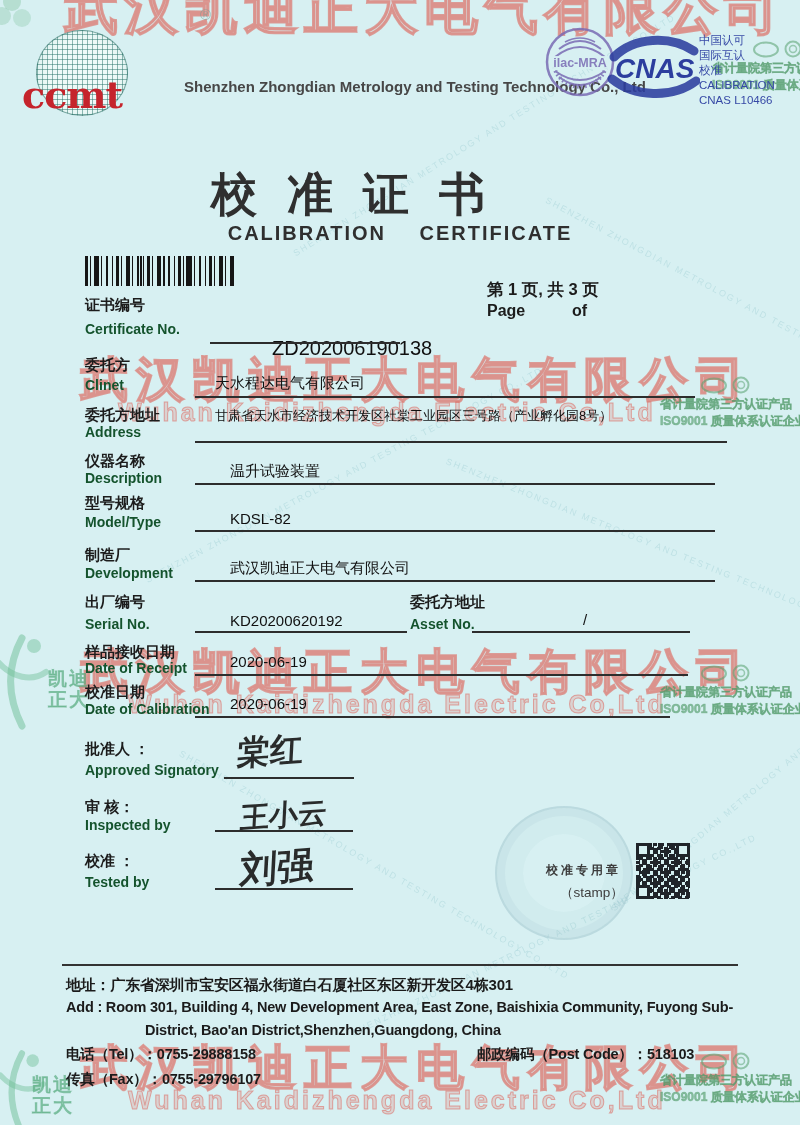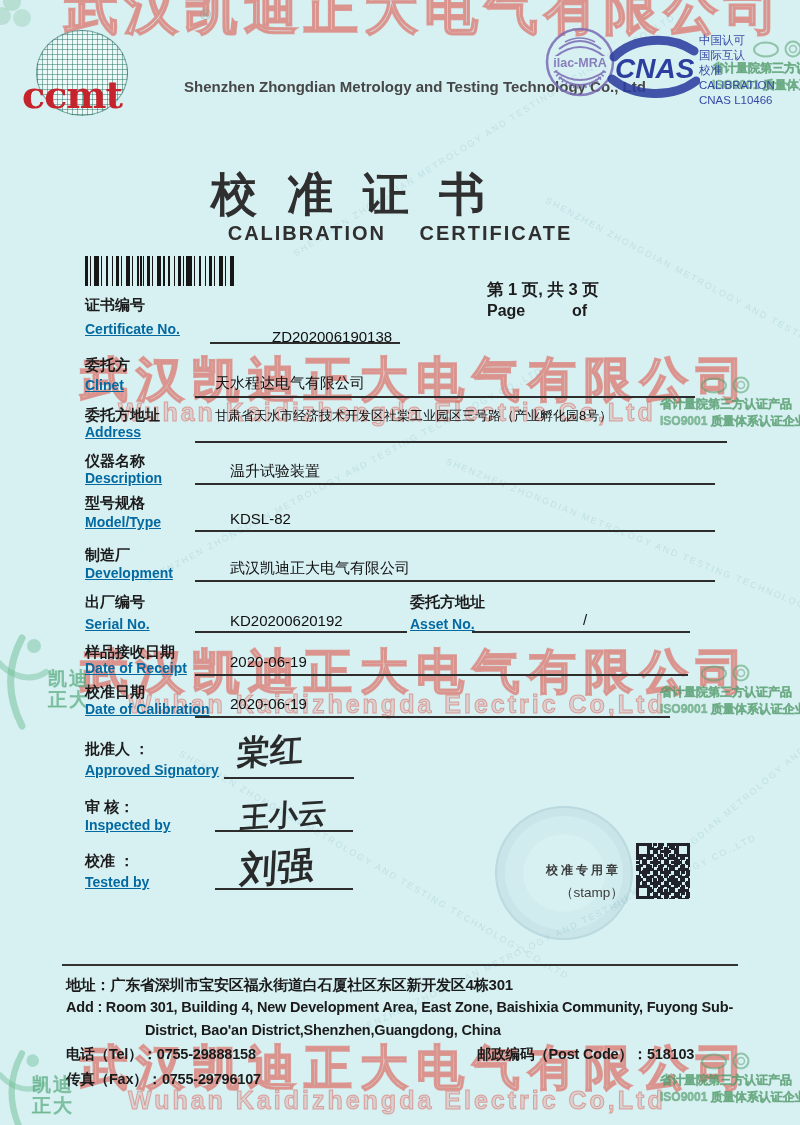--- a/index.html
+++ b/index.html
@@ -57,21 +57,21 @@
   .qr i{position:absolute;width:8px;height:8px;border:3px solid #20242a;background:#d7f0f2;}
   .qr i:nth-child(1){left:0;top:0;}
   .qr i:nth-child(2){right:0;top:0;}
   .qr i:nth-child(3){left:0;bottom:0;}
   .seal{position:absolute;left:495px;top:806px;width:134px;height:130px;border-radius:50%;
      border:2px solid rgba(145,185,195,.4);
      box-shadow:inset 0 0 0 8px rgba(145,185,195,.12), inset 0 0 0 26px rgba(145,185,195,.08);}
 
   
   .lcn{position:absolute;font-size:15px;font-weight:700;color:#1c1c1c;white-space:nowrap;}
-  .len{position:absolute;font-size:14px;font-weight:700;color:#0369a1;white-space:nowrap;text-decoration:underline;}
+  .len{position:absolute;font-size:14px;font-weight:700;color:#14532d;white-space:nowrap;}
   .val{position:absolute;font-size:15px;color:#101010;white-space:nowrap;}
   .uline{position:absolute;height:0;border-bottom:2px solid #2d2d2d;}
   .sig{position:absolute;font-size:33px;font-weight:600;color:#1b1b1b;white-space:nowrap;
      transform:rotate(-4deg) skewX(-7deg);opacity:.92;}
   .stamp-cn{position:absolute;left:546px;top:862px;font-size:12px;letter-spacing:3px;color:#3c3c3c;font-weight:600;}
   .stamp-en{position:absolute;left:560px;top:884px;font-size:13.5px;color:#3c3c3c;}
   .pg-cn{position:absolute;left:487px;top:279px;font-size:16.5px;font-weight:700;color:#1c1c1c;white-space:nowrap;}
   .pg-en{position:absolute;left:487px;top:302px;font-size:16px;font-weight:700;color:#1c1c1c;}
 
   
@@ -215,21 +215,21 @@
   <div class="title-cn"><span>校准证书</span></div>
   <div class="title-en">CALIBRATION CERTIFICATE</div>
 
   <div class="barcode"></div>
   <div class="pg-cn">第 1 页, 共 3 页</div>
   <div class="pg-en">Page</div>
   <div class="pg-en" style="left:572px">of</div>
 
   <div class="lcn" style="left:85px;top:296px">证书编号</div>
   <div class="len" style="left:85px;top:321px">Certificate No.</div>
-  <div class="val" style="left:272px;top:328px;font-size:15px">ZD202006190138</div>
+  <div class="val" style="left:272px;top:337px;font-size:20px">ZD202006190138</div>
   <div class="uline" style="left:210px;top:342px;width:190px"></div>
 
   <div class="lcn" style="left:85px;top:356px">委托方</div>
   <div class="len" style="left:85px;top:377px">Clinet</div>
   <div class="val" style="left:215px;top:374px">天水程达电气有限公司</div>
   <div class="uline" style="left:195px;top:396px;width:500px"></div>
 
   <div class="lcn" style="left:85px;top:406px">委托方地址</div>
   <div class="len" style="left:85px;top:424px">Address</div>
   <div class="val" style="left:215px;top:407px;font-size:13px">甘肃省天水市经济技术开发区社棠工业园区三号路（产业孵化园8号）</div>

